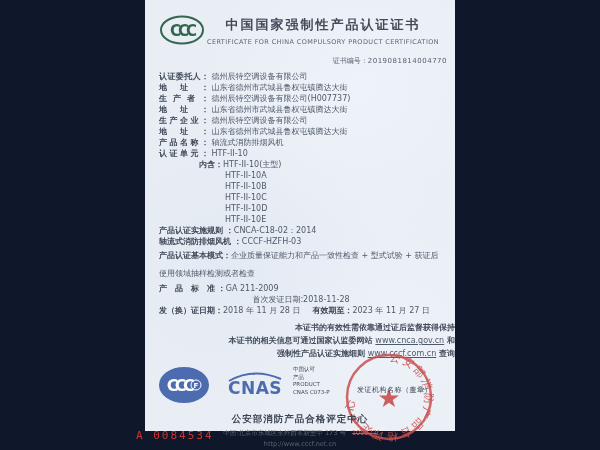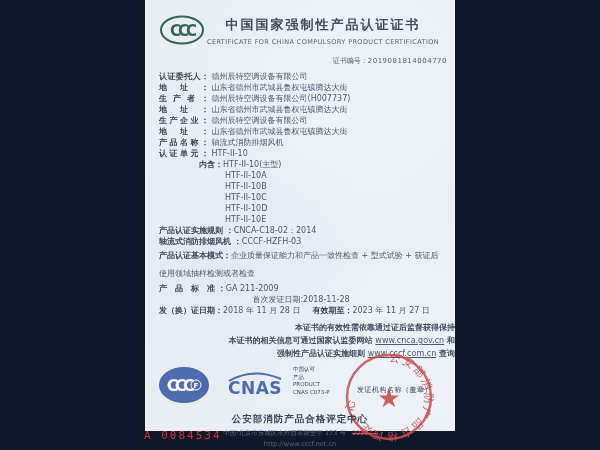--- a/index.html
+++ b/index.html
@@ -51,21 +51,21 @@
   .seal { position:absolute; left:188px; top:-14px; width:112px; height:96px; pointer-events:none; }
   .seal-caption { position:absolute; left:212px; top:22px; font-size:7px; color:#3e4856; letter-spacing:0.5px; z-index:3; white-space:nowrap; }
 
   
   .footer { position:relative; text-align:center; margin-top:0; }
   .org { font-size:9.5px; font-weight:bold; letter-spacing:1px; color:#3c4554; }
   .addr { font-size:6.5px; color:#5a6472; margin-top:3px; }
   .addr .post { color:#c65555; margin-left:6px; text-decoration:line-through; }
   .site { font-size:6.5px; color:#5a6472; margin-top:2px; }
 
-  .serial { position:absolute; left:144px; top:429px; font-size:11px; letter-spacing:2px;
+  .serial { position:absolute; left:136px; top:429px; font-size:11px; letter-spacing:2px;
     color:#cc3434; font-family:"DejaVu Sans Mono","Liberation Mono",monospace; }
 </style>
 </head>
 <body>
 
 <div class="page">
   <div class="doc">
 
     <div class="doc-header">
       <div class="ccc-logo">

